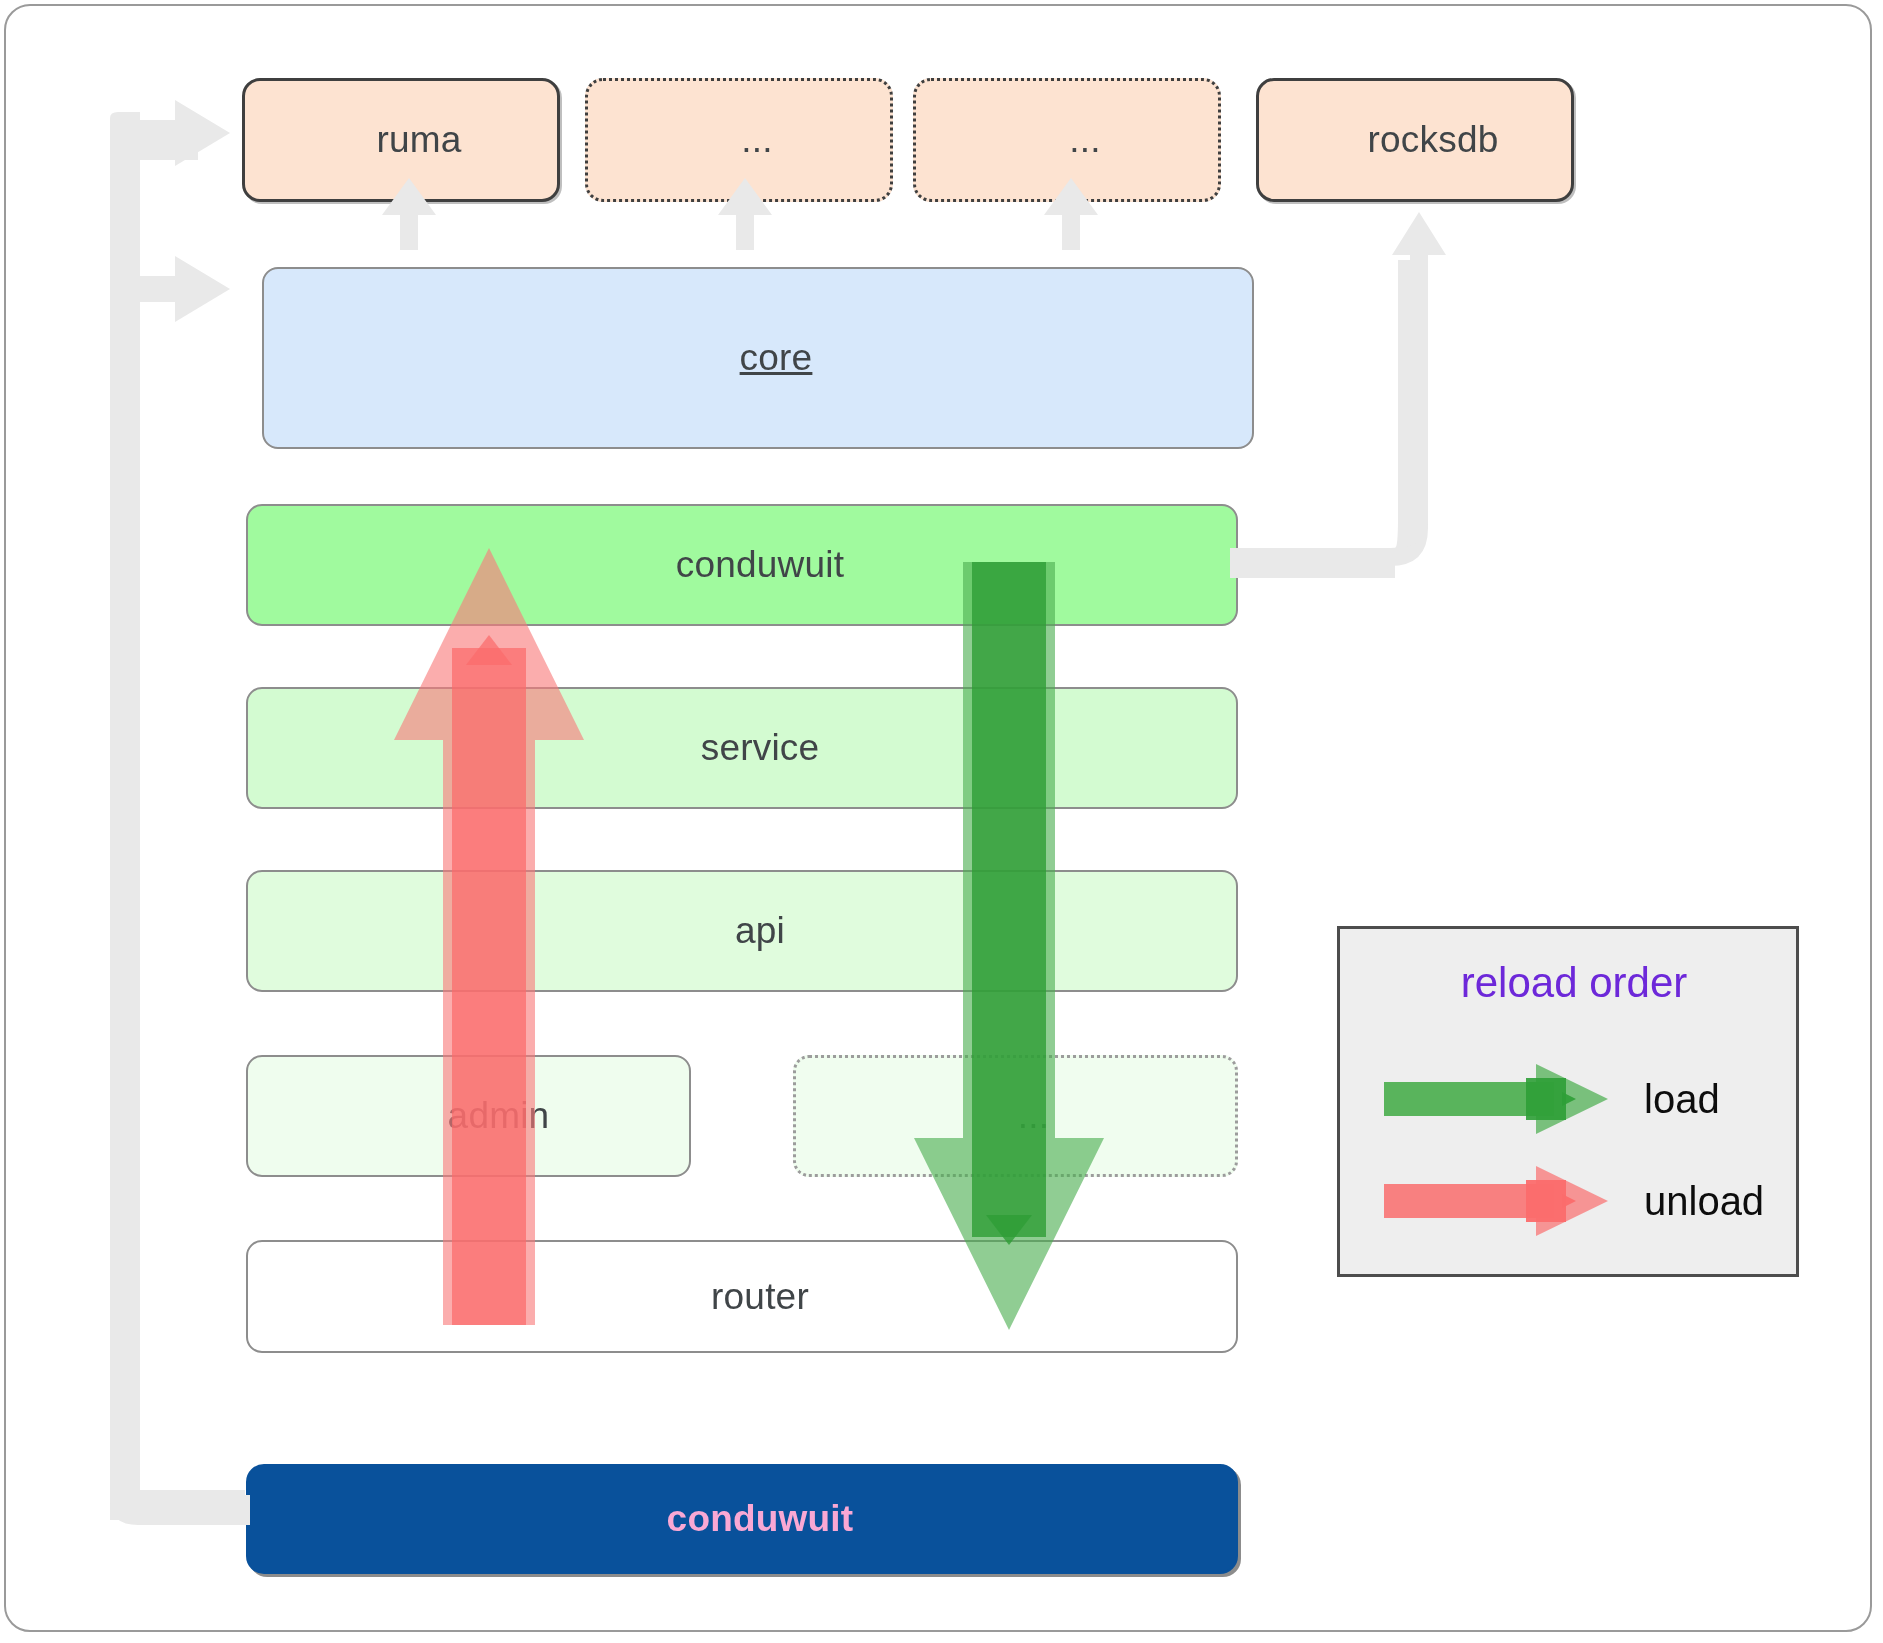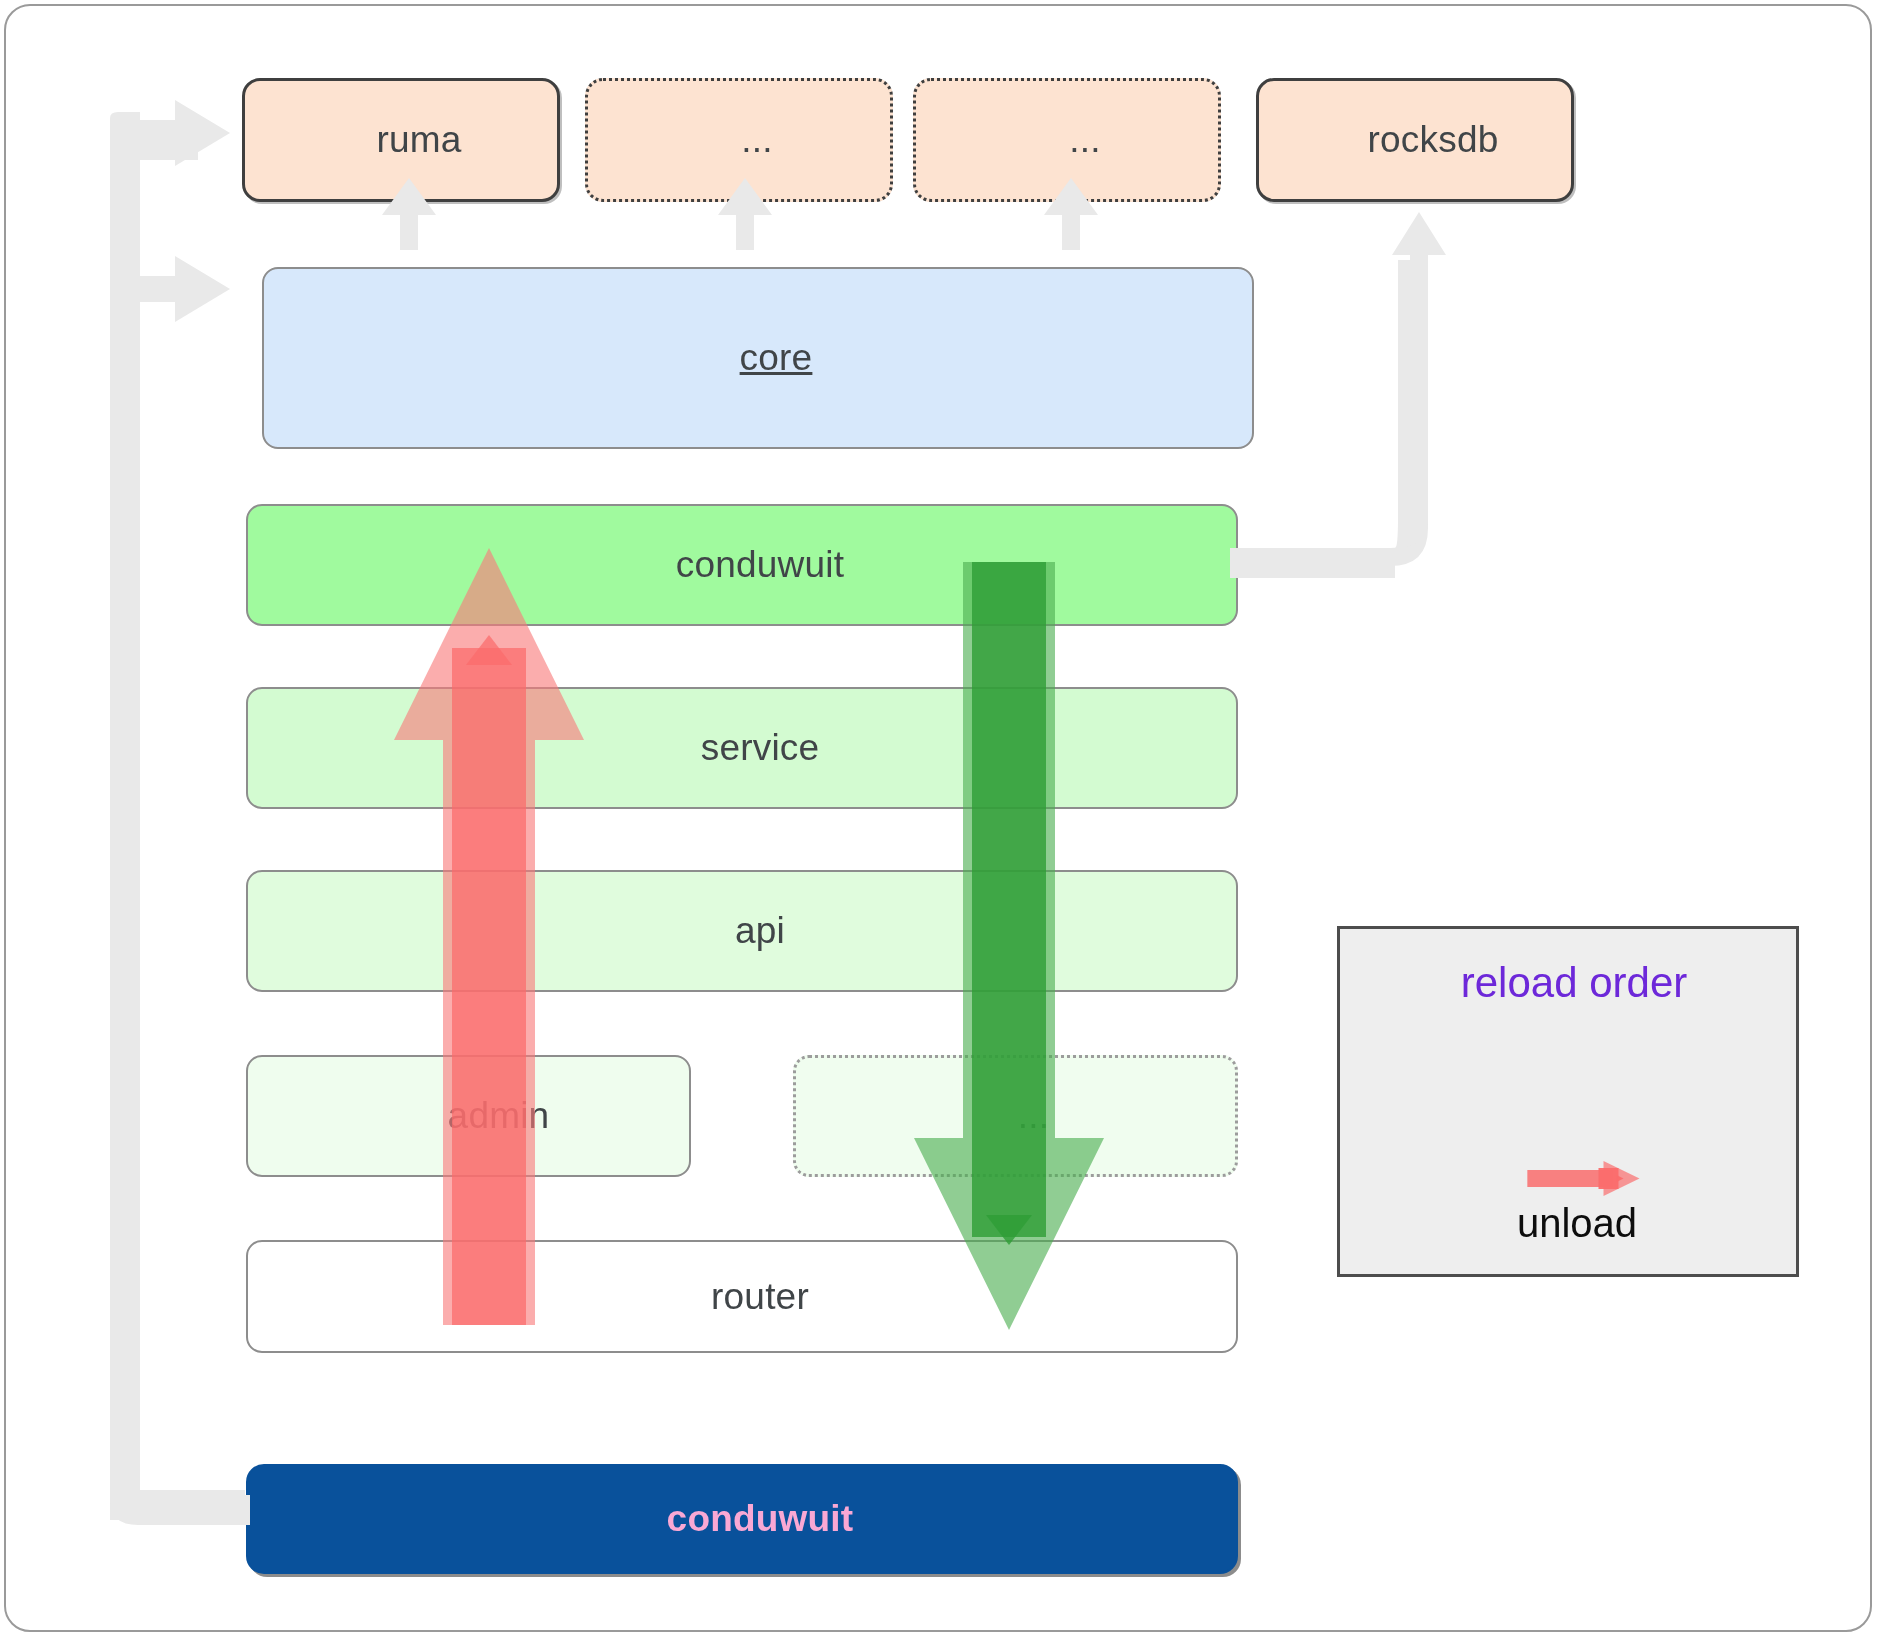--- a/index.html
+++ b/index.html
@@ -115,21 +115,21 @@
   }
   .legend-row {
     position: absolute;
     left: 0;
     width: 100%;
     height: 90px;
     display: flex;
     align-items: center;
   }
   #legend-row-load   { top: 125px; }
-  #legend-row-unload { top: 227px; flex-direction: column; }
+  #legend-row-unload { top: 227px; }
   .legend-arrow { width: 250px; height: 90px; margin-left: 36px; }
   .legend-label {
     font-size: 40px;
     color: #0d0d0d;
     margin-left: 18px;
     white-space: nowrap;
   }
 </style>
 </head>
 <body>
@@ -237,20 +237,29 @@
 
       <rect x="972" y="562" width="74" height="675" fill="#2e9e36" opacity="0.80"></rect>
 
       <polygon points="1009,1245 1032,1215 986,1215" fill="#2e9e36" opacity="0.80"></polygon>
     </g>
   </svg>
 
   <div id="legend">
     <div id="legend-title">reload order</div>
 
+    <div class="legend-row" id="legend-row-load">
+      <svg class="legend-arrow" viewBox="0 0 250 90" xmlns="http://www.w3.org/2000/svg">
+        <polygon points="232,45 160,10 160,28 8,28 8,62 160,62 160,80" fill="#4caf50" opacity="0.72"></polygon>
+        <rect x="8" y="28" width="170" height="34" fill="#4caf50" opacity="0.72"></rect>
+        <rect x="150" y="24" width="40" height="42" fill="#2e9e36" opacity="0.9"></rect>
+        <polygon points="200,45 186,38 186,52" fill="#2e9e36" opacity="0.9"></polygon>
+      </svg>
+      <span class="legend-label">load</span>
+    </div>
 
     <div class="legend-row" id="legend-row-unload">
       <svg class="legend-arrow" viewBox="0 0 250 90" xmlns="http://www.w3.org/2000/svg">
         <polygon points="232,45 160,10 160,28 8,28 8,62 160,62 160,80" fill="#f87b7b" opacity="0.78"></polygon>
         <rect x="8" y="28" width="170" height="34" fill="#f87b7b" opacity="0.78"></rect>
         <rect x="150" y="24" width="40" height="42" fill="#fb6b6b" opacity="0.95"></rect>
         <polygon points="200,45 186,38 186,52" fill="#fb6b6b" opacity="0.95"></polygon>
       </svg>
       <span class="legend-label">unload</span>
     </div>

